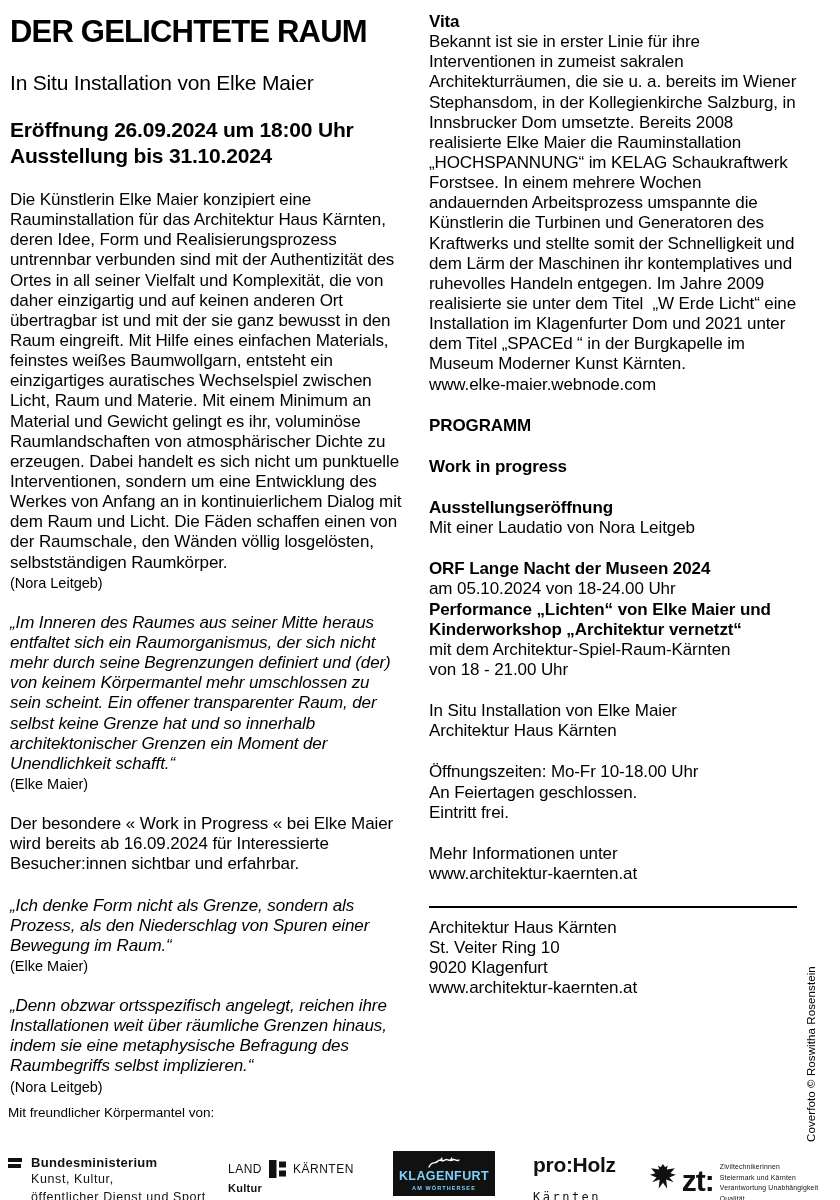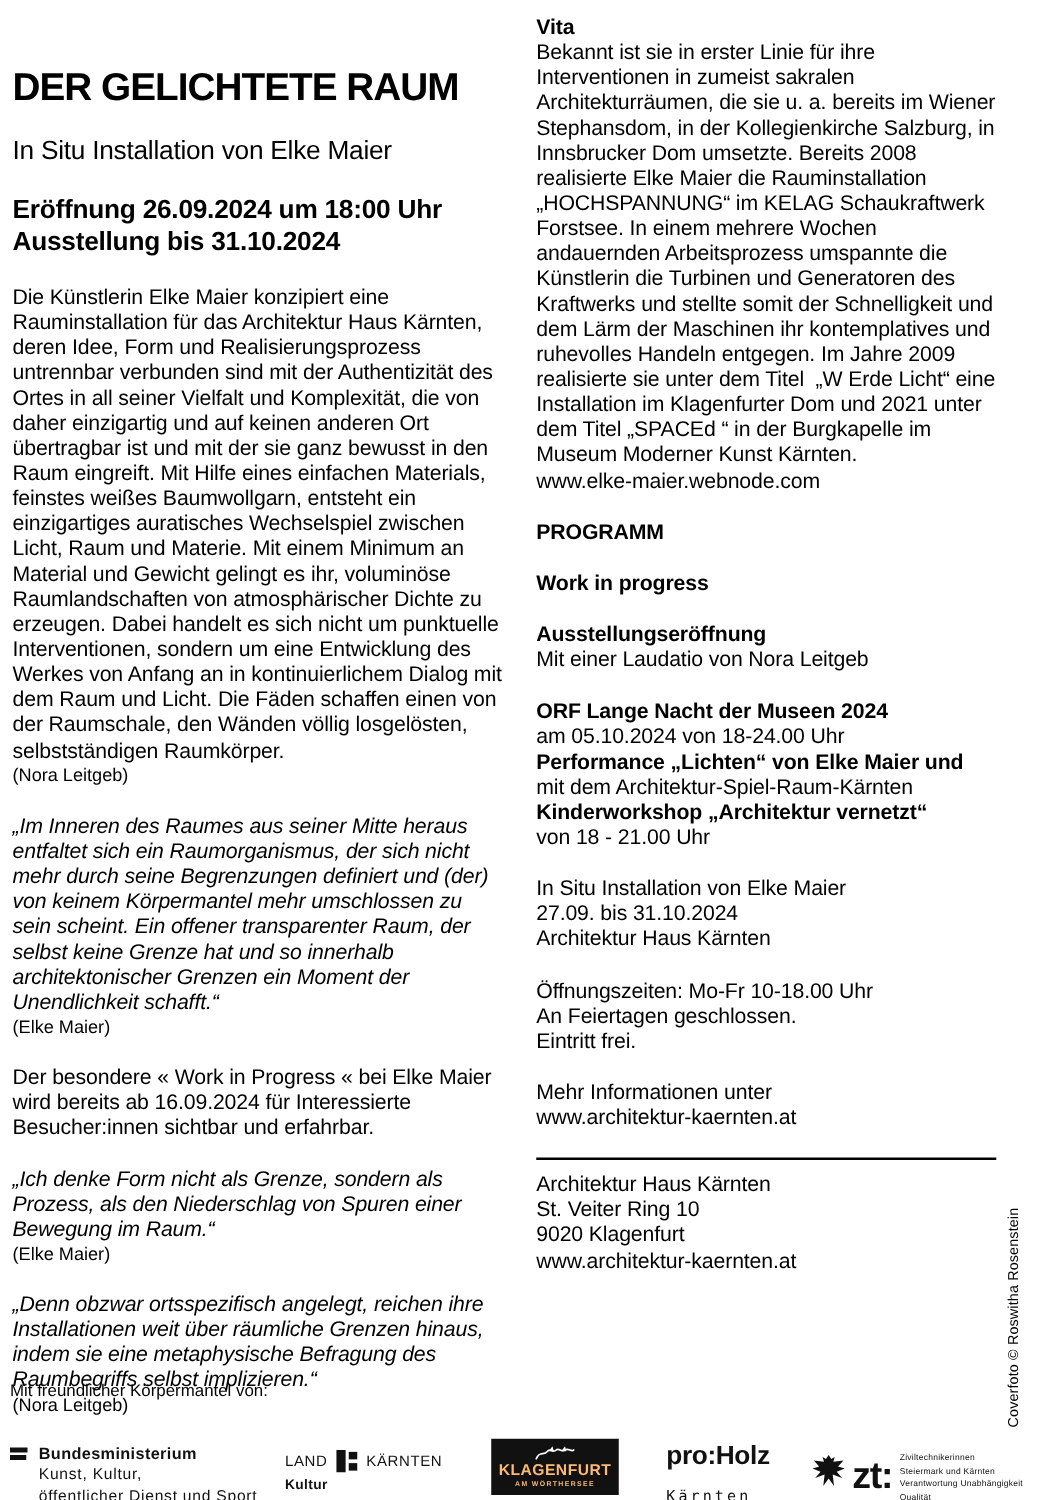--- a/index.html
+++ b/index.html
@@ -3,21 +3,21 @@
 <meta charset="utf-8">
 <style>
   html,body{margin:0;padding:0;}
   body{
     width:840px;height:1200px;position:relative;background:#ffffff;color:#000;
     font-family:"Liberation Sans", sans-serif;overflow:hidden;
     -webkit-font-smoothing:antialiased;
   }
   .col-left{position:absolute;left:10px;top:16px;width:394px;}
   .col-right{position:absolute;left:429px;top:12px;width:374px;}
-  .page-title{font-size:31px;font-weight:700;letter-spacing:-0.8px;line-height:1.05;margin-top:38px;}
+  .page-title{font-size:31px;font-weight:700;letter-spacing:-0.8px;line-height:1.05;}
   .subtitle{font-size:21px;margin-top:22px;letter-spacing:-0.2px;}
   .opening{font-size:21px;font-weight:700;margin-top:22px;line-height:1.25;letter-spacing:-0.2px;}
   .body-txt{font-size:17px;line-height:1.185;letter-spacing:-0.1px;white-space:pre-wrap;}
   .credit{font-size:14.5px;line-height:1.25;margin-top:1px;}
   .it{font-style:italic;}
   .b{font-weight:700;}
   .gap10{height:10px;}
   .gap21{height:21px;}
   .divider{border-top:2px solid #000;width:368px;margin-top:22px;}
   .vertical-credit{
@@ -31,21 +31,21 @@
   .bm-flag{width:15px;height:11px;margin-top:3px;margin-right:8px;position:relative;}
   .bm-flag .bar{position:absolute;left:0;width:14px;height:3.5px;background:#111;}
   .bm-flag .bar.b2{top:6px;width:13px;}
   .bm-name{font-size:13px;font-weight:700;letter-spacing:0.3px;color:#111;}
   .bm-lines{font-size:12.5px;line-height:1.45;letter-spacing:0.6px;color:#111;}
   .logo-land{position:absolute;left:228px;top:1160px;color:#111;}
   .land-row{display:flex;align-items:center;font-size:12px;letter-spacing:0.5px;}
   .land-blocks{width:17px;height:18px;margin:0 7px;}
   .land-kultur{font-size:11px;font-weight:700;margin-top:4px;letter-spacing:0.3px;}
   .logo-klu{position:absolute;left:393px;top:1151px;width:102px;height:45px;background:#111;
-    display:flex;flex-direction:column;align-items:center;justify-content:center;color:#fdba74;}
+    display:flex;flex-direction:column;align-items:center;justify-content:center;color:#7dd3fc;}
   .klu-name{font-size:12.5px;font-weight:700;letter-spacing:0.4px;line-height:1;margin-top:1px;}
   .klu-sub{font-size:5.5px;font-weight:700;letter-spacing:1.1px;margin-top:2px;}
   .logo-proholz{position:absolute;left:533px;top:1153px;color:#111;}
   .ph-name{font-size:21px;font-weight:700;letter-spacing:-0.3px;}
   .ph-sub{font-family:"DejaVu Sans Mono", monospace;font-size:12px;letter-spacing:2.5px;margin-top:13px;}
   .logo-zt{position:absolute;left:650px;top:1152px;display:flex;align-items:center;color:#111;}
   .zt-eagle{width:27px;height:30px;margin-right:6px;}
   .zt-name{font-size:30px;font-weight:700;letter-spacing:-1px;line-height:1;margin-right:6px;margin-top:6px;}
   .zt-lines{font-size:6.8px;line-height:1.55;letter-spacing:0.2px;margin-top:10px;}
 </style>
@@ -88,28 +88,27 @@
   <div class="gap21"></div>
   <div>
     <div class="body-txt b">Ausstellungseröffnung</div>
     <div class="body-txt">Mit einer Laudatio von Nora Leitgeb</div>
   </div>
   <div class="gap21"></div>
   <div>
     <div class="body-txt b">ORF Lange Nacht der Museen 2024</div>
     <div class="body-txt">am 05.10.2024 von 18-24.00 Uhr</div>
     <div class="body-txt b">Performance „Lichten“ von Elke Maier und</div>
+    <div class="body-txt b">Kinderworkshop „Architektur vernetzt“</div>
     <div class="body-txt">mit dem Architektur-Spiel-Raum-Kärnten</div>
-    <div class="body-txt b">Kinderworkshop „Architektur vernetzt“</div>
     <div class="body-txt">von 18 - 21.00 Uhr</div>
   </div>
   <div class="gap21"></div>
   <div>
     <div class="body-txt">In Situ Installation von Elke Maier</div>
-    <div class="body-txt">27.09. bis 31.10.2024</div>
     <div class="body-txt">Architektur Haus Kärnten</div>
   </div>
   <div class="gap21"></div>
   <div>
     <div class="body-txt">Öffnungszeiten: Mo-Fr 10-18.00 Uhr</div>
     <div class="body-txt">An Feiertagen geschlossen.</div>
     <div class="body-txt">Eintritt frei.</div>
   </div>
   <div class="gap21"></div>
   <div>

